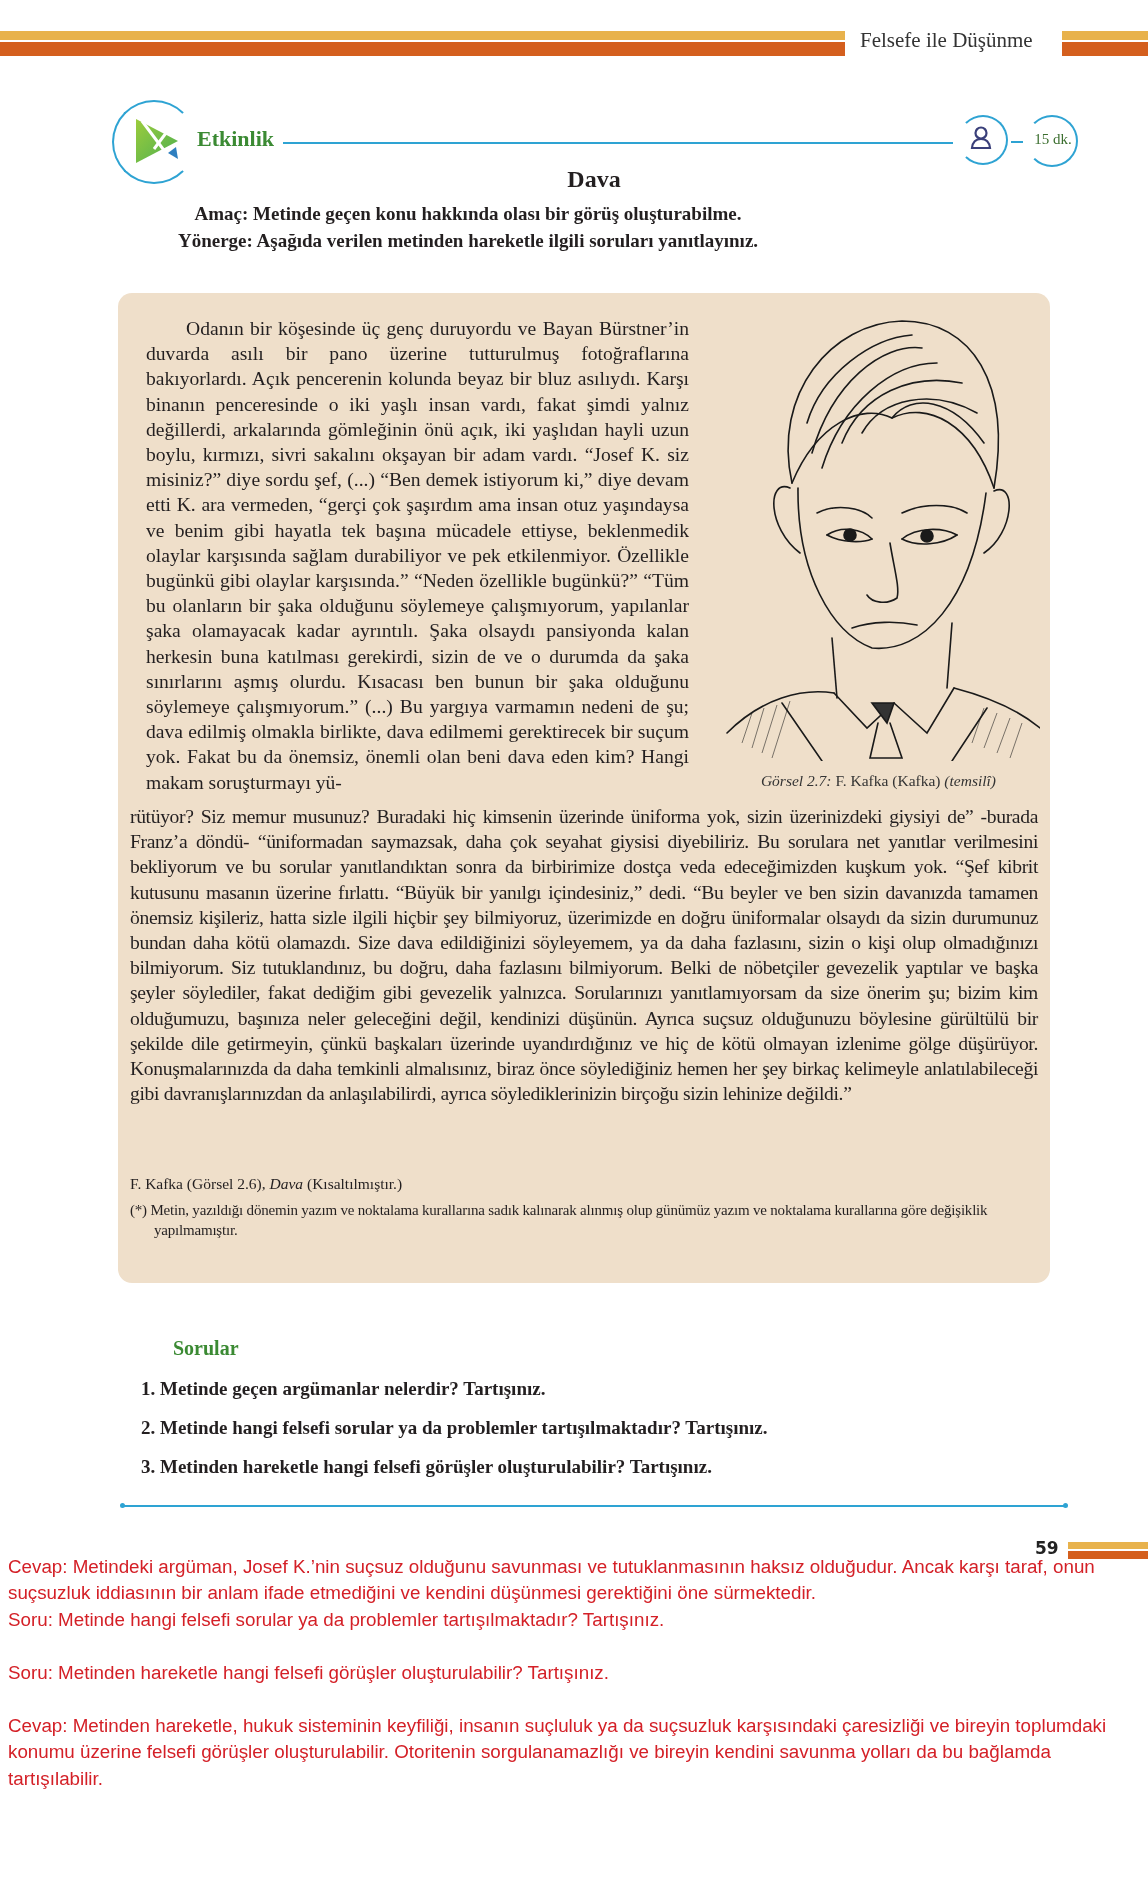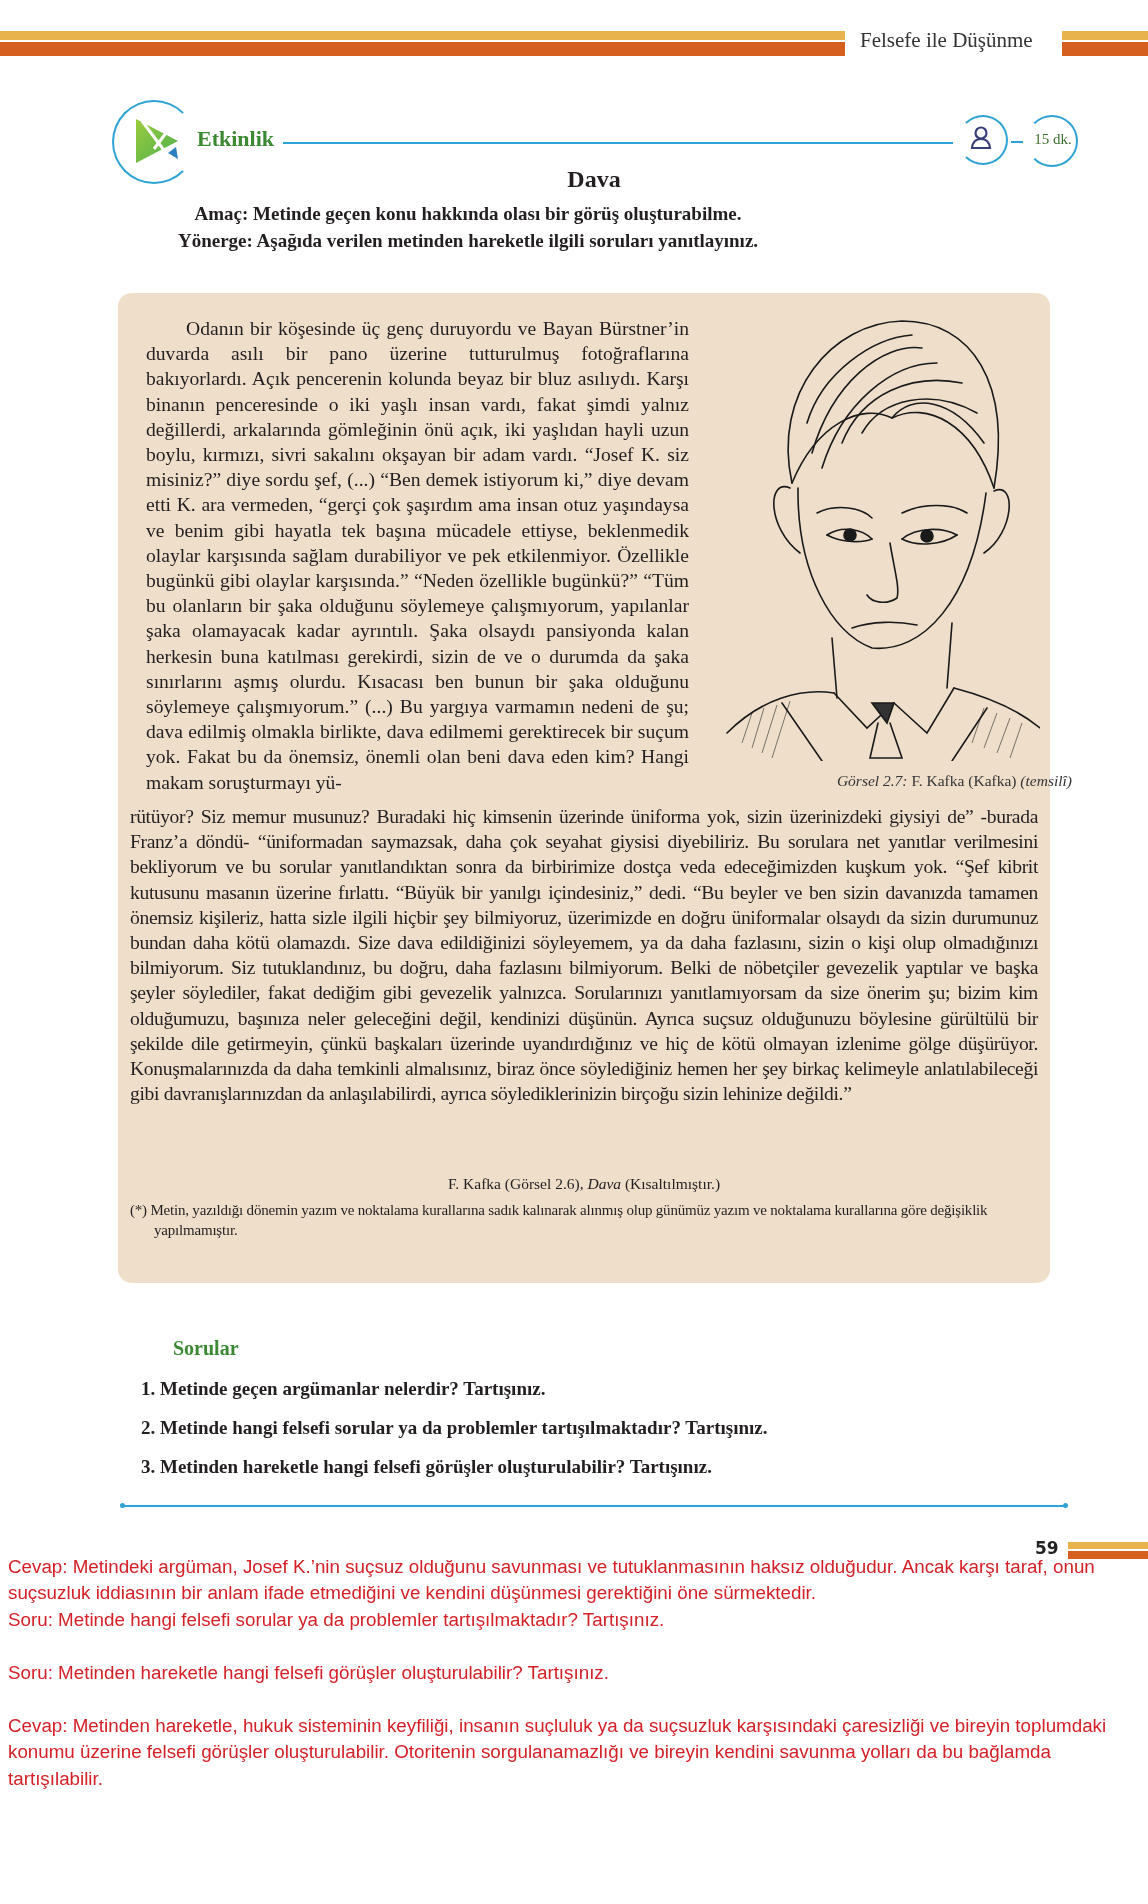--- a/index.html
+++ b/index.html
@@ -26,23 +26,23 @@
   #time-label { left:1029px; top:131px; font-size:15px; color:#3b6e2e; width:48px; text-align:center; }
 
   #doc-title { left:0; width:1188px; top:166px; text-align:center; font-size:24px; font-weight:bold; }
   #aim { left:124px; top:200px; font-size:19px; font-weight:bold; line-height:27px; text-align:center; width:688px; }
 
   #box { left:118px; top:293px; width:932px; height:990px; background:#efdfca; border-radius:14px; }
   #text-narrow { left:130px; top:300px; width:575px; font-size:19.6px; line-height:25.2px; text-align:justify; }
   #text-narrow p { margin:16px; text-indent:40px; }
   #text-wide { left:130px; top:804px; width:908px; font-size:19.6px; line-height:25.2px; text-align:justify; letter-spacing:-0.35px; }
   #portrait { left:722px; top:303px; width:318px; height:458px; }
-  #caption { left:756px; top:772px; width:316px; text-align:right; font-size:15.5px; color:#333; }
+  #caption { left:680px; top:772px; width:316px; text-align:right; font-size:15.5px; color:#333; }
   #caption i { font-style:italic; }
-  #source { left:130px; top:1175px; width:908px; text-align:center; font-size:15.5px; }
+  #source { left:130px; top:1175px; width:908px; text-align:left; font-size:15.5px; }
   #footnote { left:130px; top:1200px; width:908px; font-size:15px; line-height:20px; padding-left:24px; text-indent:-24px; box-sizing:border-box; letter-spacing:-0.2px; }
 
   #sorular-title { left:137px; top:1337px; font-size:20px; font-weight:bold; color:#3b8a33;margin-left:36px; }
   .q { left:141px; font-size:19px; font-weight:bold; white-space:nowrap; }
   #q1 { top:1378px; } #q2 { top:1417px; } #q3 { top:1456px; }
   #divider { left:122px; top:1505px; width:944px; height:2px; background:#2ea3d3; }
   .dot { width:5px; height:5px; border-radius:50%; background:#2ea3d3; top:1503px; }
   #dot-l { left:120px; } #dot-r { left:1063px; }
 
   #page-num { left:1035px; top:1538px; font-family:"DejaVu Sans", sans-serif; font-weight:bold; font-size:17px; color:#222; }

